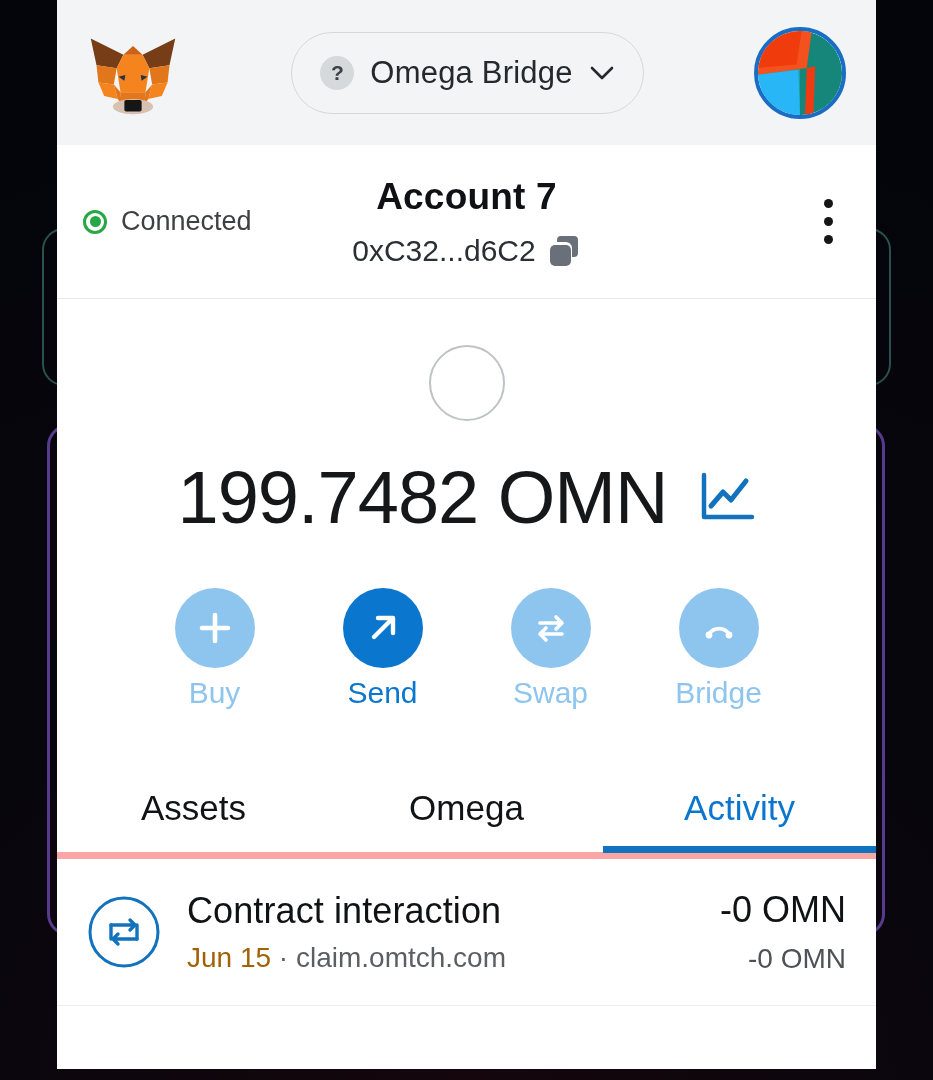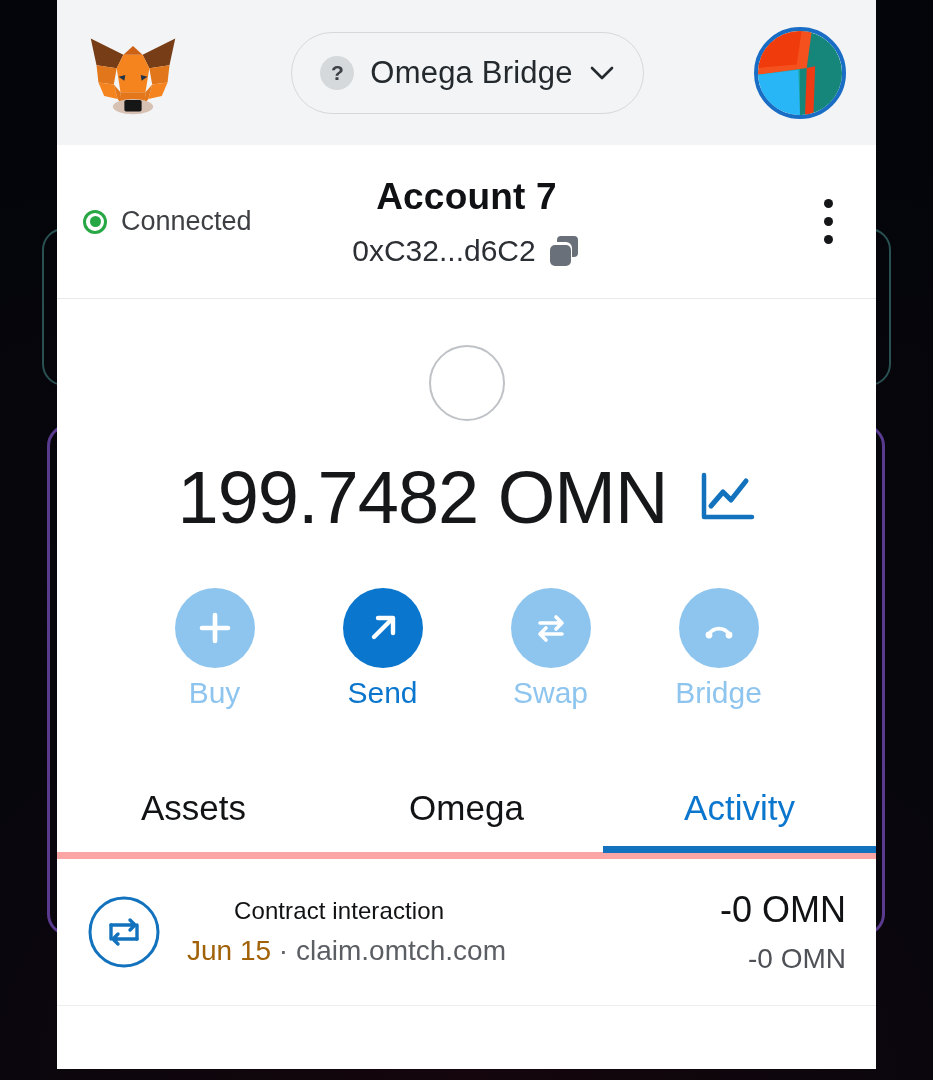--- a/index.html
+++ b/index.html
@@ -241,24 +241,23 @@
     display: flex;
     align-items: center;
     gap: 26px;
     padding: 26px 30px 30px 30px;
     border-bottom: 1px solid #ededee;
     cursor: pointer;
   }
   .activity-icon { width: 74px; height: 74px; flex: none; }
   .activity-main { flex: 1; min-width: 0; }
   .activity-title {
-    font-size: 24px;
+    font-size: 36px;
     color: #111214;
     letter-spacing: .1px;
-    margin-left: 47px;
   }
   .activity-sub {
     margin-top: 10px;
     font-size: 28px;
     color: #5b5f64;
     white-space: nowrap;
   }
   .activity-date { color: #a16207; }
   .activity-amounts {
     text-align: right;

